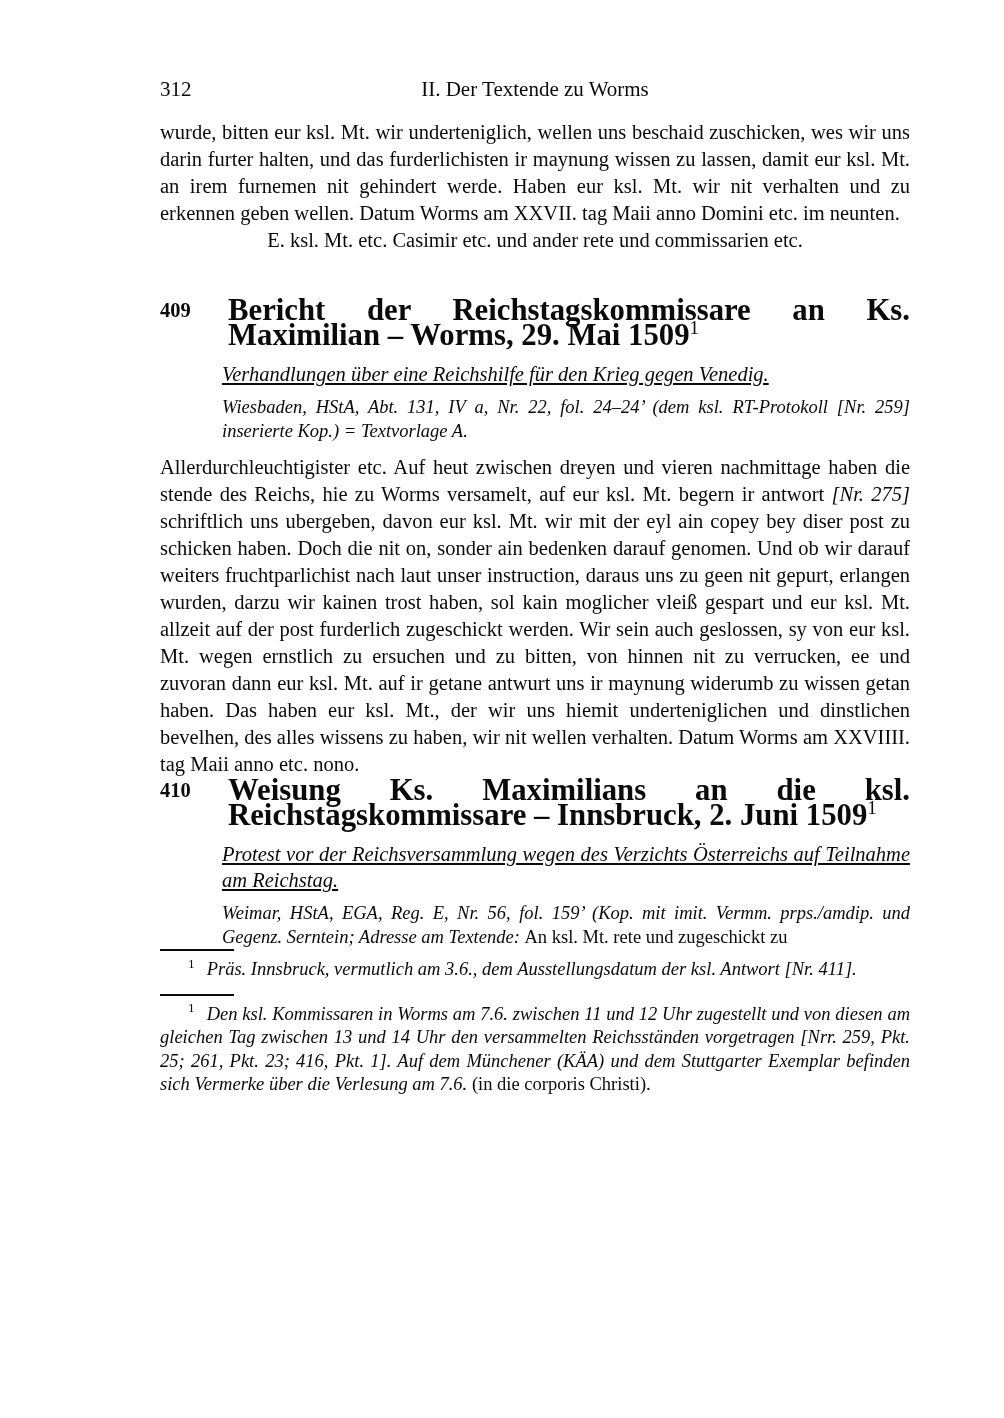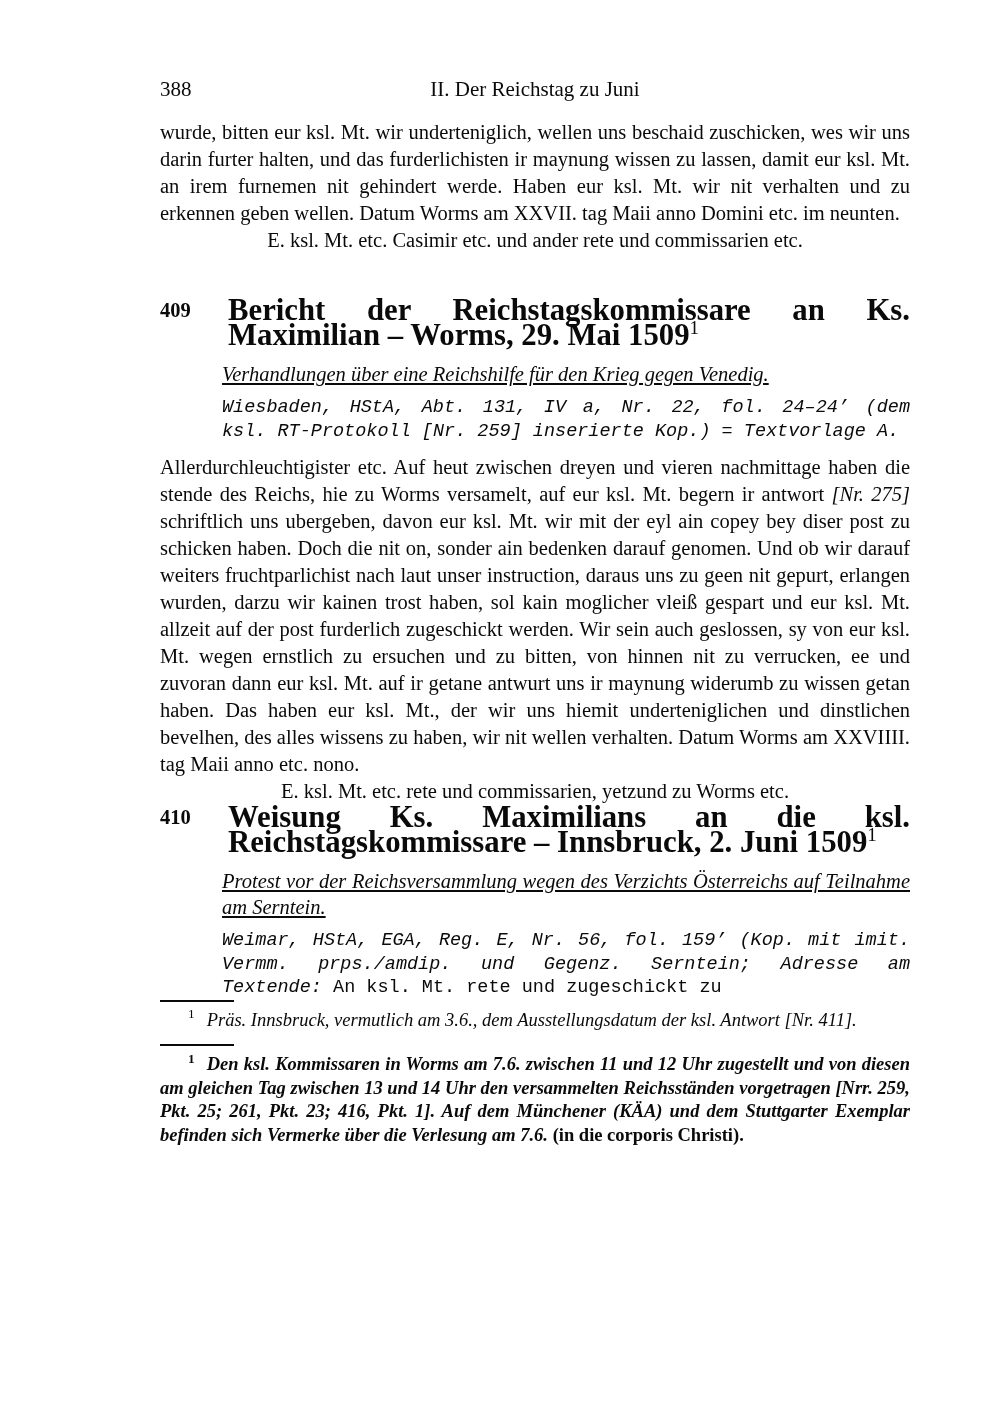--- a/index.html
+++ b/index.html
@@ -65,33 +65,32 @@
     text-align: justify;
     text-decoration: underline;
   }
   .source {
     margin-left: 62px;
     margin-top: 9px;
     font-style: italic;
     font-size: 18.5px;
     line-height: 23.5px;
     text-align: justify;
-    font-family: Liberation Mono, monospace;
   }
   .roman { font-style: normal; }
   .doc-body {
     margin-top: 11px;
     font-size: 20.5px;
     line-height: 27px;
     text-align: justify;
   }
   .ref { font-style: italic; }
   
   .footnotes { }
-  .footnote + .footnote { margin-top: 12px; font-weight: bold; }
+  .footnote + .footnote { margin-top: 12px; }
   .fn-rule {
     width: 74px;
     height: 2px;
     background: #0a0a0a;
     margin-bottom: 7px;
   }
   .fn-text {
     font-size: 18.5px;
     line-height: 23.5px;
     text-align: justify;
@@ -106,46 +105,45 @@
     margin-right: 12px;
   }
   .fn-roman { font-style: normal; }
 </style>
 </head>
 <body>
 
 <div class="page">
 
   <div class="running-header">
-    <span class="page-num">388</span>
-    <span class="running-title">II. Der Reichstag zu Juni</span>
+    <span class="page-num">312</span>
+    <span class="running-title">II. Der Textende zu Worms</span>
   </div>
 
   <section>
     <p class="body-par">wurde, bitten eur ksl. Mt. wir underteniglich, wellen uns beschaid zuschicken, wes wir uns darin furter halten, und das furderlichisten ir maynung wissen zu lassen, damit eur ksl. Mt. an irem furnemen nit gehindert werde. Haben eur ksl. Mt. wir nit verhalten und zu erkennen geben wellen. Datum Worms am XXVII. tag Maii anno Domini etc. im neunten.</p>
     <p class="signature">E. ksl. Mt. etc. Casimir etc. und ander rete und commissarien etc.</p>
   </section>
 
   <section class="doc-409">
     <div class="doc-head">
       <span class="doc-num">409</span>
       <h2 class="doc-title"><span>Bericht der Reichstagskommissare an Ks. Maximilian – Worms, 29. Mai 1509</span><span class="title-mark">1</span></h2>
     </div>
     <p class="summary">Verhandlungen über eine Reichshilfe für den Krieg gegen Venedig.</p>
     <p class="source">Wiesbaden, HStA, Abt. 131, IV a, Nr. 22, fol. 24–24’ (dem ksl. RT-Protokoll [Nr. 259] inserierte Kop.) = Textvorlage A.</p>
     <p class="doc-body"><span>Allerdurchleuchtigister etc. Auf heut zwischen dreyen und vieren nachmittage haben die stende des Reichs, hie zu Worms versamelt, auf eur ksl. Mt. begern ir antwort </span><span class="ref">[Nr. 275]</span><span> schriftlich uns ubergeben, davon eur ksl. Mt. wir mit der eyl ain copey bey diser post zu schicken haben. Doch die nit on, sonder ain bedenken darauf genomen. Und ob wir darauf weiters fruchtparlichist nach laut unser instruction, daraus uns zu geen nit gepurt, erlangen wurden, darzu wir kainen trost haben, sol kain moglicher vleiß gespart und eur ksl. Mt. allzeit auf der post furderlich zugeschickt werden. Wir sein auch geslossen, sy von eur ksl. Mt. wegen ernstlich zu ersuchen und zu bitten, von hinnen nit zu verrucken, ee und zuvoran dann eur ksl. Mt. auf ir getane antwurt uns ir maynung widerumb zu wissen getan haben. Das haben eur ksl. Mt., der wir uns hiemit underteniglichen und dinstlichen bevelhen, des alles wissens zu haben, wir nit wellen verhalten. Datum Worms am XXVIIII. tag Maii anno etc. nono.</span></p>
-    <p class="signature">E. ksl. Mt. etc. rete und commissarien, yetzund zu Worms etc.</p>
   </section>
 
   <section class="doc-410">
     <div class="doc-head">
       <span class="doc-num">410</span>
       <h2 class="doc-title"><span>Weisung Ks. Maximilians an die ksl. Reichstagskommissare – Innsbruck, 2. Juni 1509</span><span class="title-mark">1</span></h2>
     </div>
-    <p class="summary">Protest vor der Reichsversammlung wegen des Verzichts Österreichs auf Teilnahme am Serntein.</p>
+    <p class="summary">Protest vor der Reichsversammlung wegen des Verzichts Österreichs auf Teilnahme am Reichstag.</p>
     <p class="source"><span>Weimar, HStA, EGA, Reg. E, Nr. 56, fol. 159’ (Kop. mit imit. Vermm. prps./amdip. und Gegenz. Serntein; Adresse am Textende: </span><span class="roman">An ksl. Mt. rete und zugeschickt zu</span></p>
   </section>
 
   <div class="footnotes">
     <div class="footnote">
       <div class="fn-rule"></div>
       <p class="fn-text"><span class="fn-mark">1</span><span>Präs. Innsbruck, vermutlich am 3.6., dem Ausstellungsdatum der ksl. Antwort [Nr. 411].</span><span class="fn-roman"></span></p>
     </div>
     <div class="footnote">
       <div class="fn-rule"></div>

